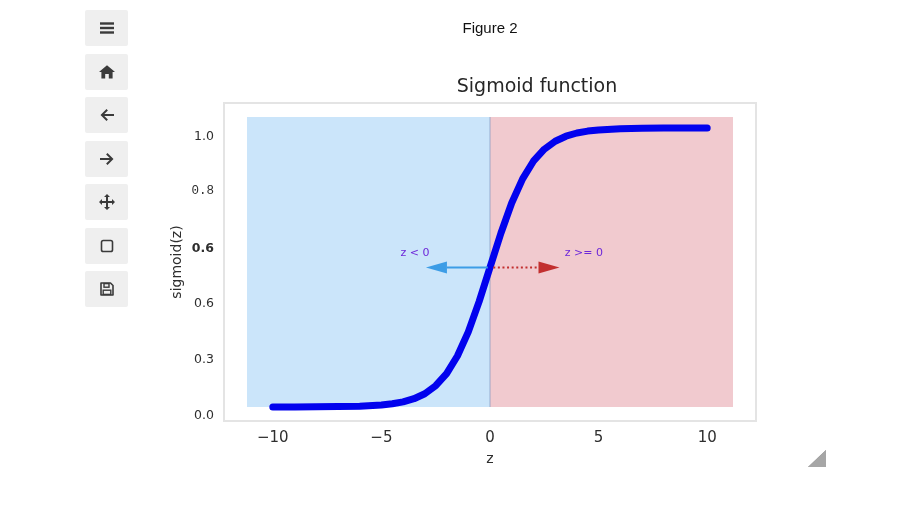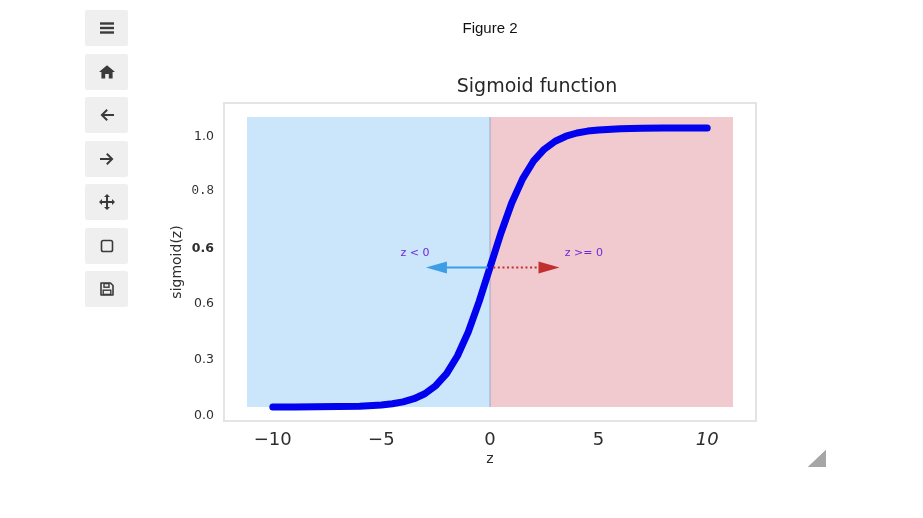--- a/index.html
+++ b/index.html
@@ -22,21 +22,21 @@
               font-family:"DejaVu Sans",sans-serif;font-size:19px;color:#262626;white-space:nowrap;margin-left:47px;}
   .axes{position:absolute;left:223px;top:102px;width:534px;height:320px;
         background:#ffffff;border:2px solid #e4e4e4;box-sizing:border-box;}
   .region{position:absolute;}
   .region-divider{position:absolute;left:489px;top:117px;width:1.5px;height:290px;
                   background:rgba(125,150,190,0.35);}
   #chart-svg{position:absolute;left:0;top:0;pointer-events:none;}
   .annotation-text{position:absolute;transform:translate(-50%,-50%);
                    font-family:"DejaVu Sans",sans-serif;font-size:11px;color:#6d28d9;white-space:nowrap;}
   .xtick{position:absolute;top:428px;transform:translateX(-50%);
-         font-family:"DejaVu Sans",sans-serif;font-size:18px;color:#2e2e2e;}
+         font-family:"DejaVu Sans",sans-serif;font-size:15px;color:#2e2e2e;}
   .ytick{position:absolute;left:214px;transform:translate(-100%,-50%);
          font-family:"DejaVu Sans",sans-serif;font-size:12.5px;color:#2e2e2e;margin-top:7px;}
   .xlabel{position:absolute;left:490px;top:458px;transform:translate(-50%,-50%);
           font-family:"DejaVu Sans",sans-serif;font-size:14px;color:#2e2e2e;}
   .ylabel{position:absolute;left:176px;top:262px;transform:translate(-50%,-50%) rotate(-90deg);
           font-family:"DejaVu Sans",sans-serif;font-size:14px;color:#2e2e2e;white-space:nowrap;}
 
   
   .resize-handle{position:absolute;left:808px;top:450px;width:0;height:0;cursor:nwse-resize;
                  border-bottom:17px solid #a6a6a6;border-left:18px solid transparent;
@@ -115,21 +115,21 @@
     <div id="plot-layer">
         <div class="region" style="left: 490px; top: 116.83px; width: 243.279px; height: 290.062px; background: rgb(241, 202, 207);"></div>
         <div class="region" style="left: 246.721px; top: 116.83px; width: 243.279px; height: 290.062px; background: rgb(203, 229, 250);"></div>
       <div class="region-divider"></div>
     <div class="annotation-text" style="left: 415.061px; top: 251.82px;">z &lt; 0</div>
         <div class="annotation-text" style="left: 575.799px; top: 251.82px; margin-left: 8px;">z &gt;= 0</div>
         <div class="xtick" style="left: 272.787px;">−10</div>
         <div class="xtick" style="left: 381.393px;">−5</div>
         <div class="xtick" style="left: 490px;">0</div>
         <div class="xtick" style="left: 598.607px;">5</div>
-        <div class="xtick" style="left: 707.213px; font-style: italic;">10</div>
+        <div class="xtick" style="left: 707.213px;">10</div>
         <div class="ytick" style="top: 406.891px;">0.0</div>
         <div class="ytick" style="top: 351.11px;">0.3</div>
         <div class="ytick" style="top: 295.329px;">0.6</div>
         <div class="ytick" style="top: 239.548px; font-weight: bold;">0.6</div>
         <div class="ytick" style="top: 183.767px; font-family: Liberation Mono, monospace;">0.8</div>
         <div class="ytick" style="top: 127.986px;">1.0</div>
       </div>
 
     <svg id="chart-svg" width="923" height="518">
         <polyline points="272.8,406.9 294.5,406.9 316.2,406.8 338.0,406.6 359.7,406.2 381.4,405.0 392.3,403.8 403.1,401.9 414.0,398.7 424.8,393.7 435.7,385.7 446.6,373.6 457.4,356.0 468.3,331.9 479.1,301.6 490.0,267.4 500.9,233.3 511.7,203.0 522.6,178.9 533.4,161.2 544.3,149.2 555.2,141.2 566.0,136.2 576.9,133.0 587.7,131.1 598.6,129.9 620.3,128.7 642.0,128.2 663.8,128.1 685.5,128.0 707.2,128.0" fill="none" stroke="#0202ee" stroke-width="7" stroke-linecap="round" stroke-linejoin="round"></polyline>

